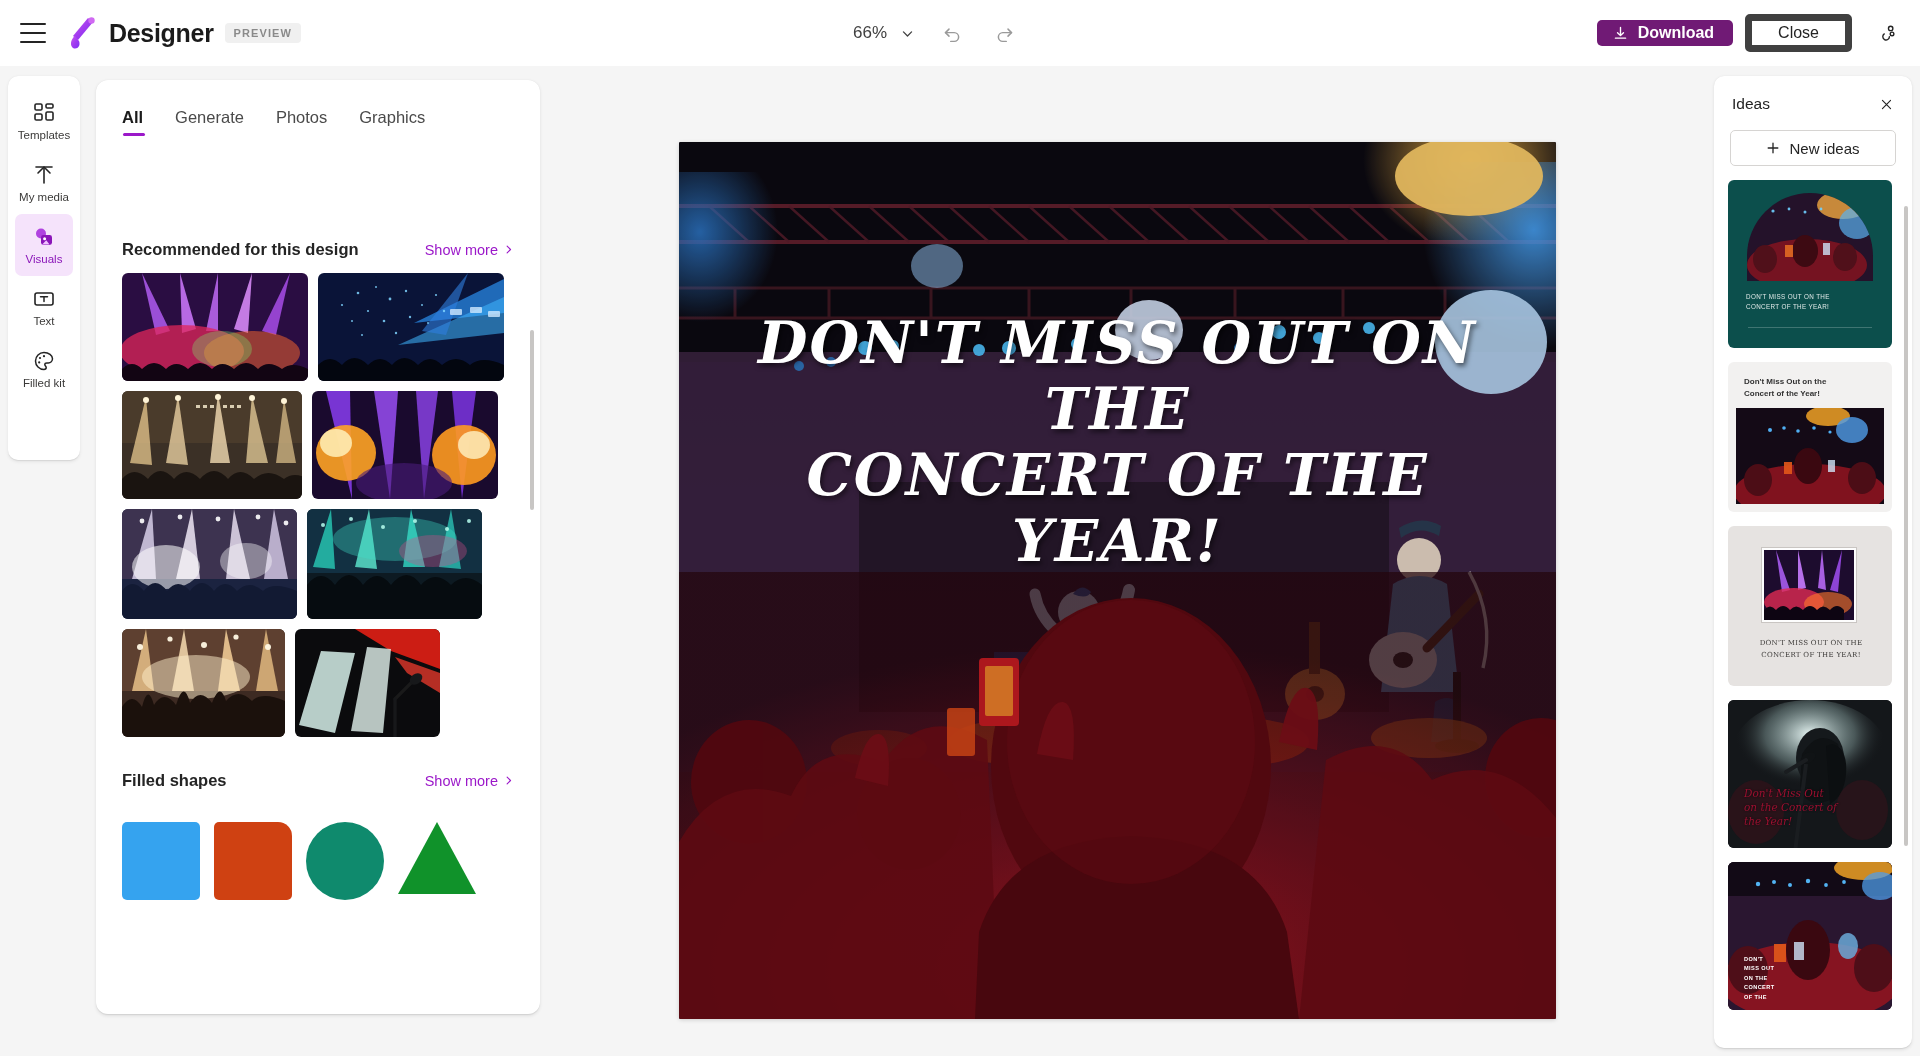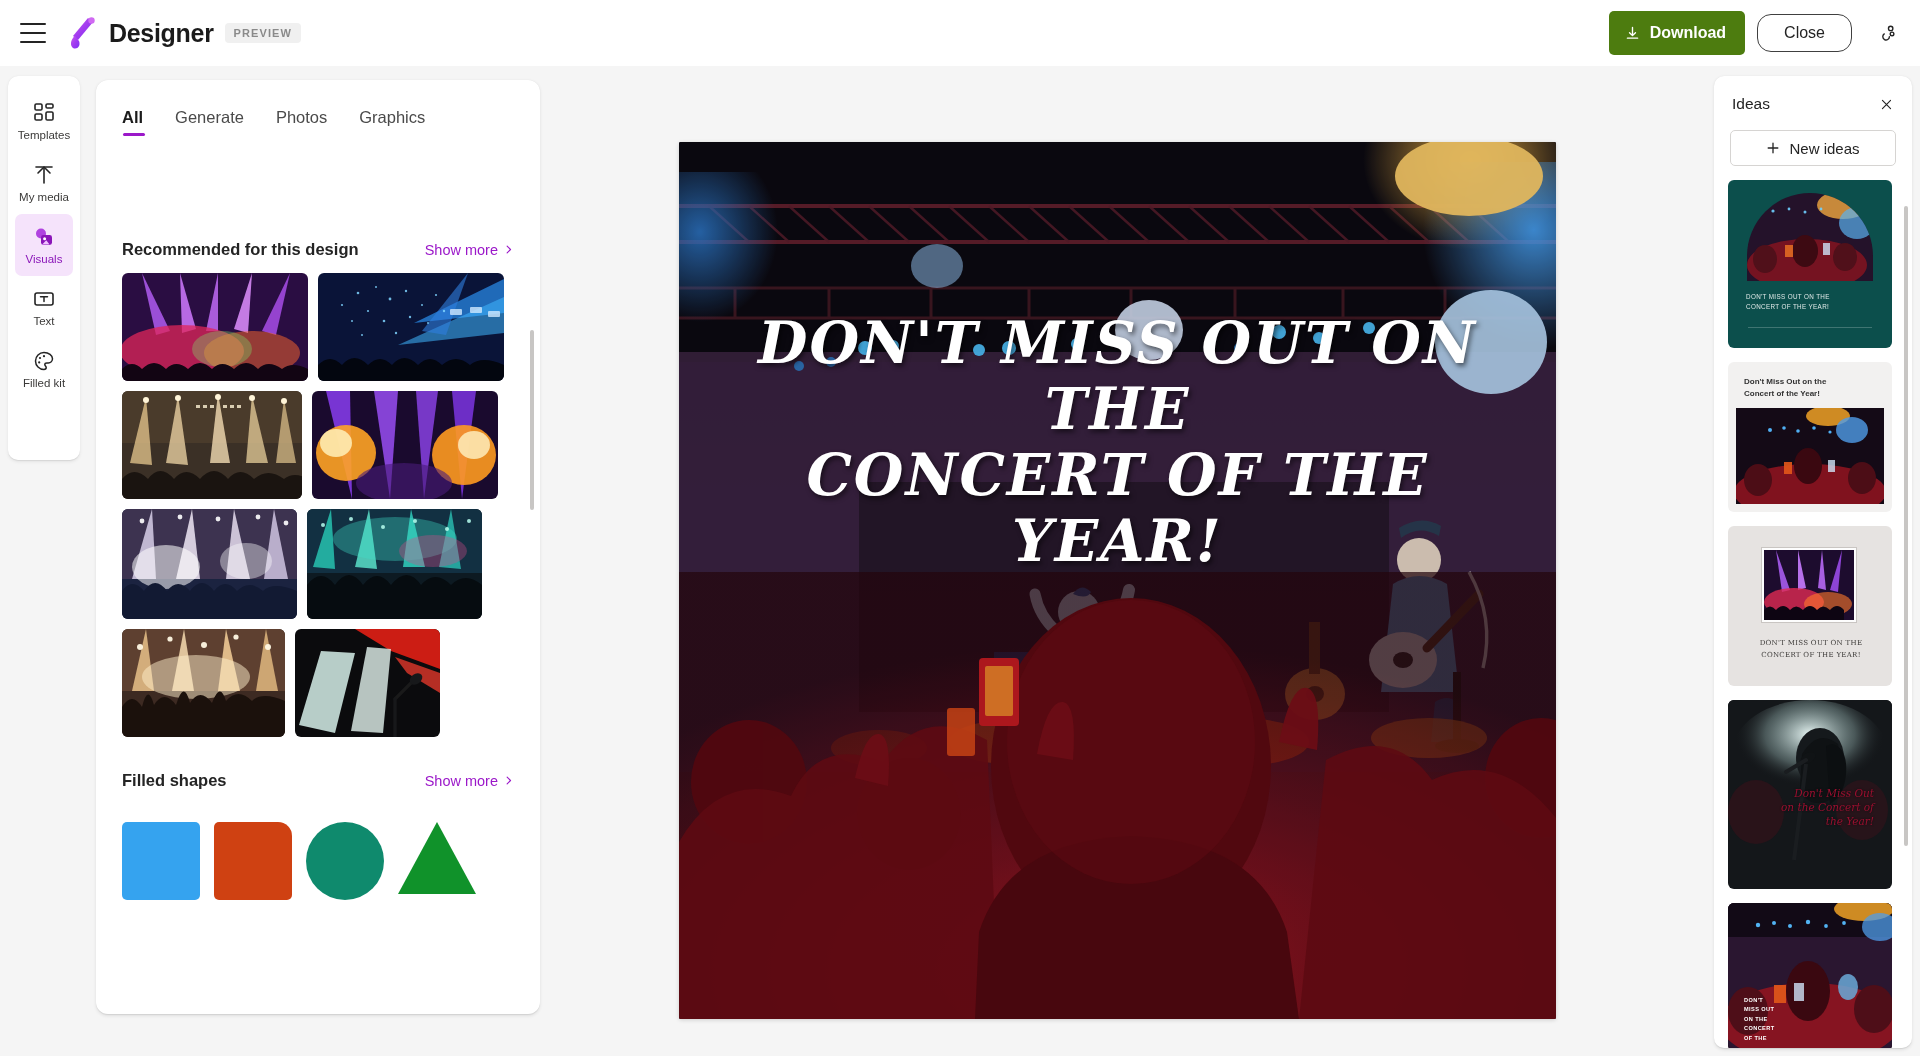--- a/index.html
+++ b/index.html
@@ -60,32 +60,32 @@
     cursor: pointer; background: transparent; border: none;
     margin-left: 10px;
   }
 
   .top-right {
     position: absolute; right: 14px; top: 0;
     height: 66px; display: flex; align-items: center; gap: 12px;
   }
   .btn-download {
     display: flex; align-items: center; gap: 9px;
-    background: #4d7c0f;
+    background: #701a75;
     color: #ffffff;
     border: none; border-radius: 5px;
-    height: 44px; padding: 0 19px 0 15px;
+    height: 26px; padding: 0 19px 0 15px;
     font-size: 16px; font-weight: bold;
     font-family: "Liberation Sans", sans-serif;
     cursor: pointer;
     text-align: center;
   }
   .btn-close {
     background: #ffffff; color: #242424;
-    border: 1px solid #404040; border-radius: 14px;
+    border: 7px solid #404040; border-radius: 5px;
     height: 38px; padding: 0 26px;
     font-size: 16px;
     font-family: "Liberation Sans", sans-serif;
     cursor: pointer;
   }
   .share-btn {
     width: 38px; height: 38px; display: flex; align-items: center; justify-content: center;
     cursor: pointer; border-radius: 5px; margin-left: 4px;
   }
 
@@ -277,21 +277,21 @@
     border: 2px solid #fdfdfd; overflow: hidden;
     box-shadow: 0 0 0 1px #c9c5c2;
   }
   .i3 .cap {
     position: absolute; left: 14px; top: 112px; right: 12px; text-align: center;
     font-family: "DejaVu Serif", serif;
     font-size: 7px; color: #3c3a38; line-height: 1.7; letter-spacing: 0.3px;
   }
 
   
-  .i4 { height: 189px; background: #14171a; position: relative; overflow: hidden; text-align: right; }
+  .i4 { height: 148px; background: #14171a; position: relative; overflow: hidden; }
   .i4 .cap {
     position: absolute; left: 16px; top: 86px; right: 18px;
     font-family: "DejaVu Serif", serif; font-style: italic;
     font-size: 10.5px; color: #9b1030; line-height: 1.35;
     text-shadow: 0 0 2px rgba(0,0,0,0.6);
   }
 
   
   .i5 { height: 148px; position: relative; overflow: hidden; background: #1a0d12; }
   .i5 .cap {
@@ -321,20 +321,40 @@
         </linearGradient>
       </defs>
       <path d="M22 2 L27 6 L12 24 L7 20 Z" fill="url(#lg)"></path>
       <circle cx="25.5" cy="4.5" r="3.2" fill="#d06af2"></circle>
       <path d="M9 20 C4 24 4 30 7 32 C11 34 15 30 13 25 Z" fill="url(#lg)"></path>
     </svg>
     <div class="brand-name">Designer</div>
     <div class="preview-pill">PREVIEW</div>
   </div>
 
+  <div class="zoom-group">
+    <div class="zoom-val">66%</div>
+    <div class="chev-btn">
+      <svg width="13" height="13" viewBox="0 0 16 16">
+          <path d="M3 6 L8 11 L13 6" fill="none" stroke="#414141" stroke-width="1.6" stroke-linecap="round" stroke-linejoin="round"></path>
+        </svg>
+    </div>
+    <div class="icon-btn">
+      <svg width="21" height="21" viewBox="0 0 24 24">
+          <path d="M8 7 L4 11 L8 15" fill="none" stroke="#9a9a9a" stroke-width="1.7" stroke-linecap="round" stroke-linejoin="round"></path>
+          <path d="M4 11 H14 a5 5 0 0 1 0 10 H10" fill="none" stroke="#9a9a9a" stroke-width="1.7" stroke-linecap="round"></path>
+        </svg>
+    </div>
+    <div class="icon-btn">
+      <svg width="21" height="21" viewBox="0 0 24 24">
+          <path d="M16 7 L20 11 L16 15" fill="none" stroke="#9a9a9a" stroke-width="1.7" stroke-linecap="round" stroke-linejoin="round"></path>
+          <path d="M20 11 H10 a5 5 0 0 0 0 10 H14" fill="none" stroke="#9a9a9a" stroke-width="1.7" stroke-linecap="round"></path>
+        </svg>
+    </div>
+  </div>
 
   <div class="top-right">
     <button class="btn-download">
       <svg width="17" height="17" viewBox="0 0 20 20">
         <path d="M10 3 V12 M6.5 9 L10 12.5 L13.5 9" fill="none" stroke="#ffffff" stroke-width="1.6" stroke-linecap="round" stroke-linejoin="round"></path>
         <path d="M4 15.5 H16" stroke="#ffffff" stroke-width="1.6" stroke-linecap="round"></path>
       </svg>
       <span>Download</span>
     </button>
     <button class="btn-close">Close</button>

